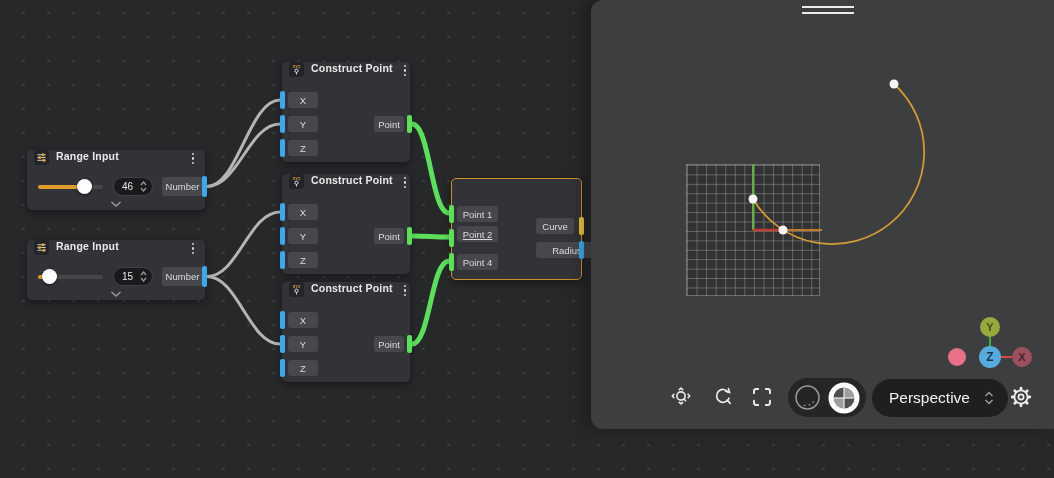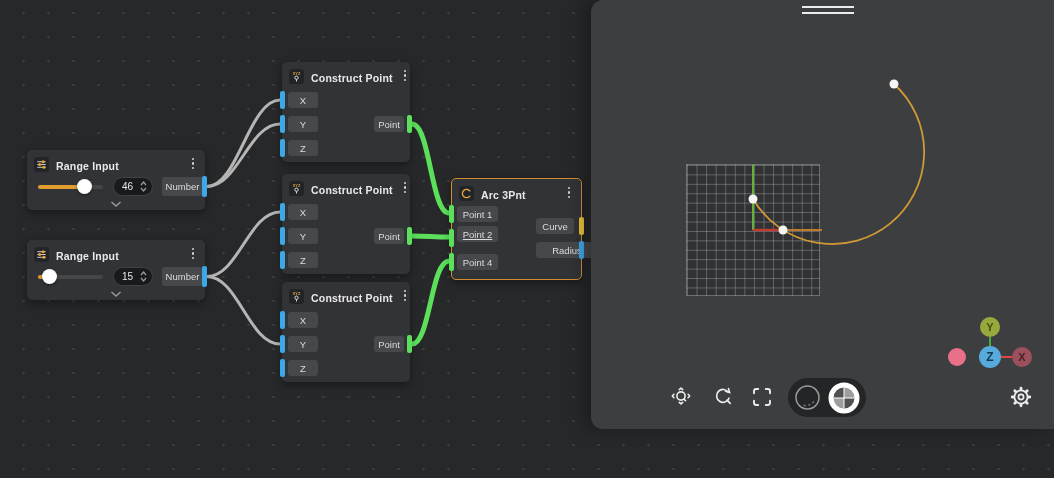--- a/index.html
+++ b/index.html
@@ -23,21 +23,21 @@
   #stage{position:relative;width:1054px;height:478px;overflow:hidden;
     background-color:var(--bg-canvas);
     background-image:radial-gradient(circle,var(--dot) 0 1px,transparent 1.4px);
     background-size:25px 24px;background-position:11px 1px;}
   svg{display:block;overflow:visible;}
 
   
   .node{position:absolute;background:var(--node-bg);border-radius:5px;
     box-shadow:0 3px 9px rgba(0,0,0,.40);}
   .node.selected{border:1.5px solid var(--sel-orange);}
-  .node-header{height:22px;display:flex;align-items:flex-end;padding:0 7px;gap:7px;}
+  .node-header{height:22px;display:flex;align-items:flex-start;padding:0 7px;gap:7px;}
   .node-icon{width:15px;height:15px;background:var(--node-icon-bg);border-radius:3.5px;
     display:flex;align-items:center;justify-content:center;flex:none;}
   .node-title{font-size:10.5px;font-weight:700;color:var(--txt);letter-spacing:.2px;flex:1;white-space:nowrap;}
   .kebab{display:flex;flex-direction:column;gap:2px;padding:3px 4px;cursor:pointer;flex:none;}
   .kebab i{width:2.4px;height:2.4px;border-radius:50%;background:#d4d4d4;display:block;}
   .nbtn{position:absolute;background:var(--btn-bg);border-radius:3px;color:var(--btn-txt);
     font-size:9.5px;display:flex;align-items:center;justify-content:center;}
   .port{position:absolute;width:5px;border-radius:2px;}
   .port.blue{background:var(--port-blue);}
   .port.green{background:var(--wire-green);}
@@ -271,33 +271,20 @@
       <div class="nbtn" style="left:6px;top:54px;width:30px;height:16px;">Y</div>
       <div class="nbtn" style="left:6px;top:78px;width:30px;height:16px;">Z</div>
       <div class="port blue" style="left:-2px;top:29px;height:18px;"></div>
       <div class="port blue" style="left:-2px;top:53px;height:18px;"></div>
       <div class="port blue" style="left:-2px;top:77px;height:18px;"></div>
       <div class="nbtn" style="left:92px;top:54px;width:30px;height:16px;">Point</div>
       <div class="port green" style="right:-2px;top:53px;height:18px;"></div>
     </div>
 
     <div class="node selected" style="left:451px;top:178px;width:131px;height:102px;">
-      <div class="node-header">
-        <span class="node-icon">
-          <svg width="13" height="13" viewBox="0 0 14 14">
-              <path d="M10.6 9.8 A4.5 4.5 0 1 1 10.6 4.2" fill="none" stroke="#e8a83c" stroke-width="1.4" stroke-linecap="round"></path>
-            </svg>
-        </span>
-        <span class="node-title">Arc 3Pnt</span>
-        <span class="kebab">
-            <i></i>
-            <i></i>
-            <i></i>
-          </span>
-      </div>
       <div class="nbtn" style="left:5px;top:27px;width:41px;height:16px;">Point 1</div>
       <div class="nbtn" style="left:5px;top:47px;width:41px;height:16px;text-decoration:underline;">Point 2</div>
       <div class="nbtn" style="left:5px;top:75px;width:41px;height:16px;">Point 4</div>
       <div class="port green" style="left:-3px;top:26px;height:18px;"></div>
       <div class="port green" style="left:-3px;top:50px;height:18px;"></div>
       <div class="port green" style="left:-3px;top:74px;height:18px;"></div>
       <div class="nbtn" style="left:84px;top:39px;width:38px;height:16px;">Curve</div>
       <div class="nbtn" style="left:84px;top:63px;width:62px;height:16px;">Radius</div>
       <div class="port yellow" style="right:-3px;top:38px;height:18px;"></div>
       <div class="port blue" style="right:-3px;top:62px;height:18px;"></div>
@@ -371,20 +358,31 @@
             <path d="M16 16 L26.5 16 A10.5 10.5 0 0 0 16 5.5 Z" fill="#9e9e9e"></path>
             <path d="M16 16 L16 26.5 A10.5 10.5 0 0 0 26.5 16 Z" fill="#4e5052"></path>
             <path d="M16 16 L5.5 16 A10.5 10.5 0 0 0 16 26.5 Z" fill="#9e9e9e"></path>
           </g>
           <line x1="5.5" y1="16" x2="26.5" y2="16" stroke="#ffffff" stroke-width="1"></line>
           <line x1="16" y1="5.5" x2="16" y2="26.5" stroke="#ffffff" stroke-width="1"></line>
         </svg>
       </span>
     </div>
 
+    <div id="proj-select">
+      <span class="lbl">Perspective</span>
+      <span style="display:flex;flex-direction:column;gap:2px;line-height:0;">
+        <svg width="10" height="6" viewBox="0 0 10 6">
+            <polyline points="1.5,5 5,1.5 8.5,5" fill="none" stroke="#9a9a9a" stroke-width="1.5"></polyline>
+          </svg>
+        <svg width="10" height="6" viewBox="0 0 10 6">
+            <polyline points="1.5,1 5,4.5 8.5,1" fill="none" stroke="#9a9a9a" stroke-width="1.5"></polyline>
+          </svg>
+      </span>
+    </div>
 
     <span class="tool-icon" style="left:418px;">
       <svg width="24" height="24" viewBox="0 0 24 24" fill="none" stroke="#ececec">
         <circle cx="12" cy="12" r="6.6" stroke-width="1.8"></circle>
         <circle cx="12" cy="12" r="2.6" stroke-width="1.7"></circle>
         <g stroke-width="2.8" stroke-linecap="round">
           <line x1="12" y1="3.2" x2="12" y2="4.6"></line>
             <line x1="12" y1="19.4" x2="12" y2="20.8"></line>
           <line x1="3.2" y1="12" x2="4.6" y2="12"></line>
             <line x1="19.4" y1="12" x2="20.8" y2="12"></line>

